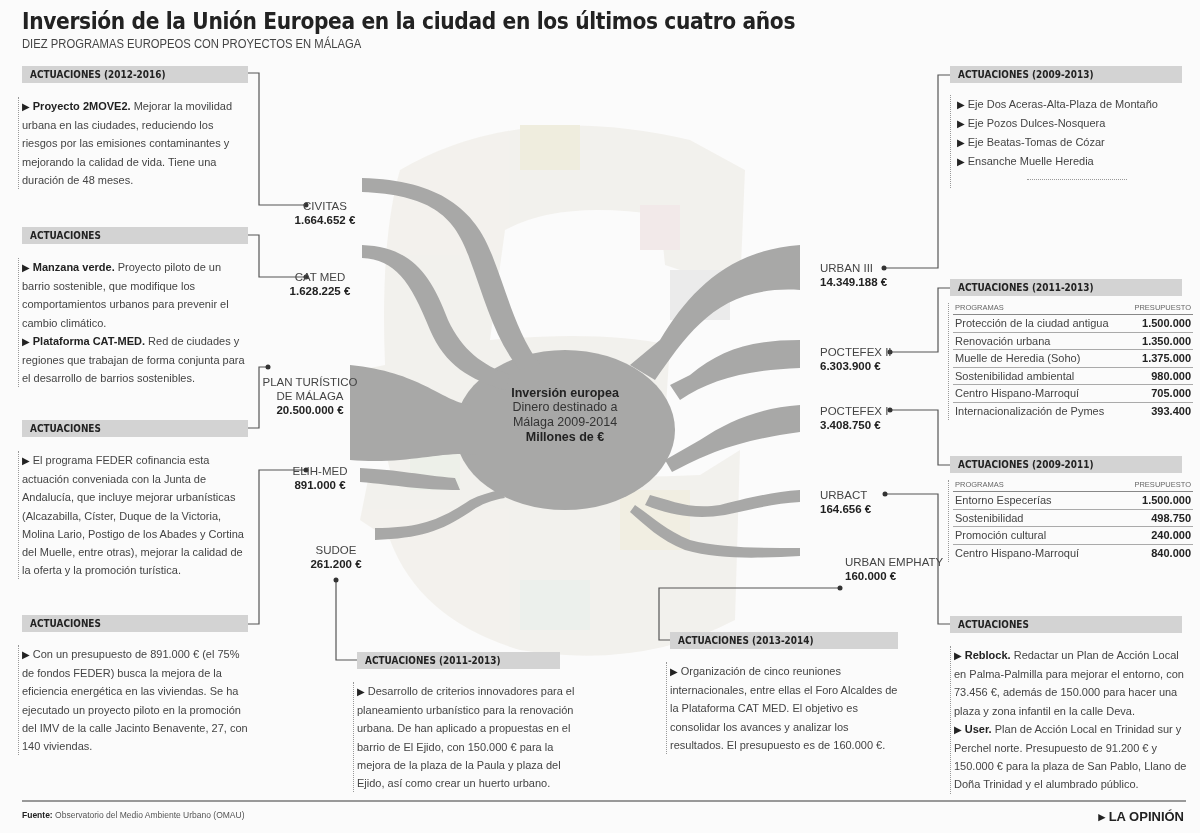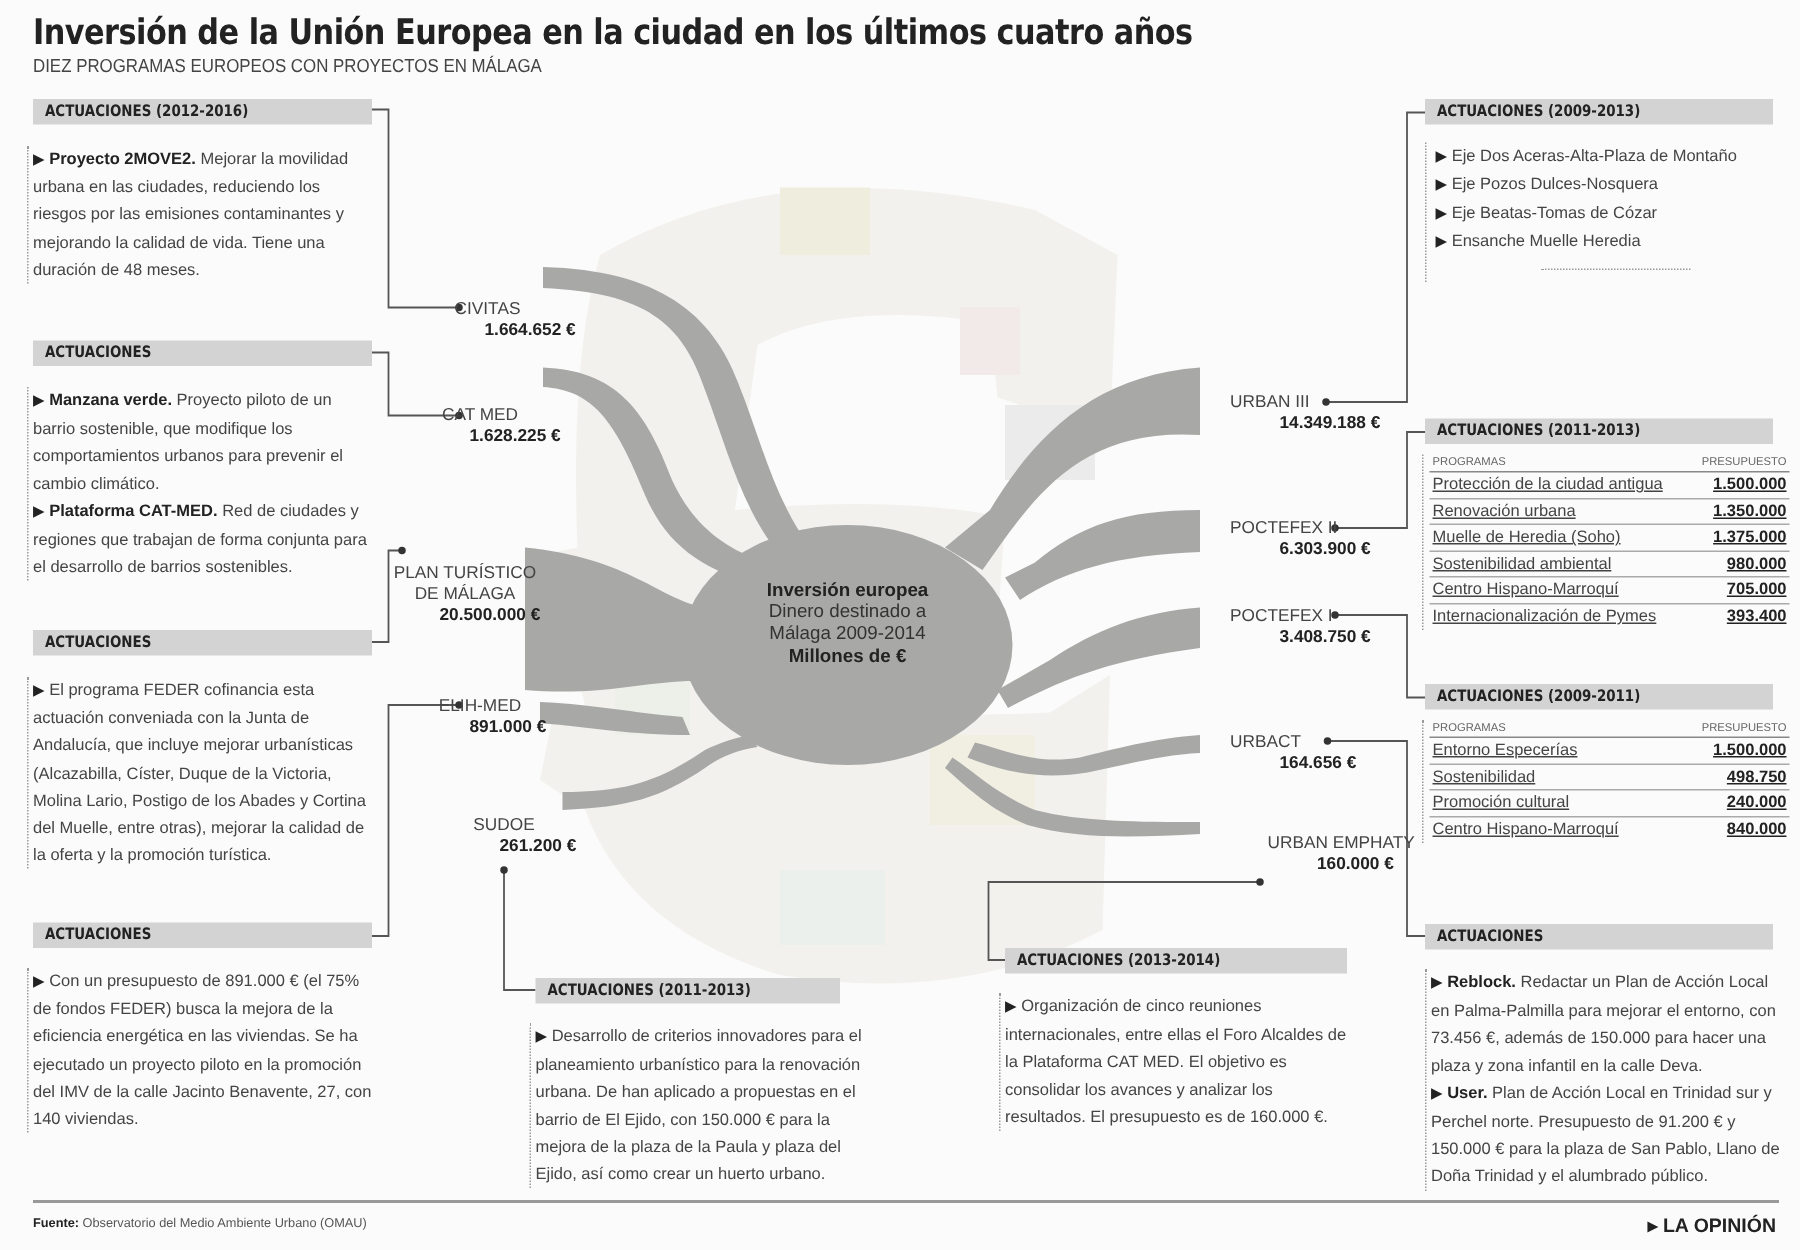--- a/index.html
+++ b/index.html
@@ -14,33 +14,33 @@
 
   .block { position: absolute; font-size: 11px; line-height: 18.2px; color: #444; border-left: 1px dotted #999; padding-left: 3px; }
   .block p { margin: 0; }
   .block b { color: #222; }
   .tri { font-size: 10px; color: #222; }
 
   .svg-layer { position: absolute; left: 0; top: 0; width: 1200px; height: 833px; }
 
   .label { position: absolute; font-size: 11.5px; color: #444; line-height: 14px; white-space: nowrap; }
   .label .name { display: block; }
-  .label .amt { display: block; font-weight: bold; color: #222; font-size: 11.5px; margin-left: 33px; }
+  .label .amt { display: block; font-weight: bold; color: #222; font-size: 11.5px; }
   .label.r { text-align: center; }
 
   .center { position: absolute; left: 470px; top: 386px; width: 190px; text-align: center; }
   .center .h { font-weight: bold; font-size: 12.5px; color: #222; }
   .center .s { font-size: 12.5px; color: #333; line-height: 15px; }
   .center .big { font-weight: bold; font-size: 29px; color: #1e1e1e; line-height: 34px; letter-spacing: -0.5px; }
   .center .u { font-weight: bold; font-size: 12.5px; color: #222; }
 
   table.tbl { border-collapse: collapse; font-size: 11px; color: #444; width: 240px; }
   table.tbl th { font-size: 7.5px; font-weight: normal; color: #666; text-align: left; padding: 0 0 2px 2px; border-bottom: 1px solid #888; }
   table.tbl th.n { text-align: right; padding-right: 2px; }
-  table.tbl td { padding: 1px 2px; height: 17.5px; border-bottom: 1px solid #aaa; white-space: nowrap; text-decoration: underline; }
+  table.tbl td { padding: 1px 2px; height: 17.5px; border-bottom: 1px solid #aaa; white-space: nowrap; }
   table.tbl td.n { text-align: right; font-weight: bold; color: #222; }
   .tblwrap { position: absolute; border-left: 1px dotted #999; padding-left: 4px; }
 
   .list { position: absolute; font-size: 11px; line-height: 18px; color: #444; border-left: 1px dotted #999; padding-left: 6px; }
   .sep { width: 100px; border-top: 1px dotted #999; margin: 8px 0 8px 70px; }
 
   .footer-line { position: absolute; left: 22px; top: 800px; width: 1164px; height: 2px; background: #999; }
   .footer-src { position: absolute; left: 22px; top: 810px; font-size: 8.5px; color: #555; }
   .footer-src b { color: #222; }
   .footer-brand { position: absolute; right: 16px; top: 809px; font-size: 13px; font-weight: bold; color: #222; }

